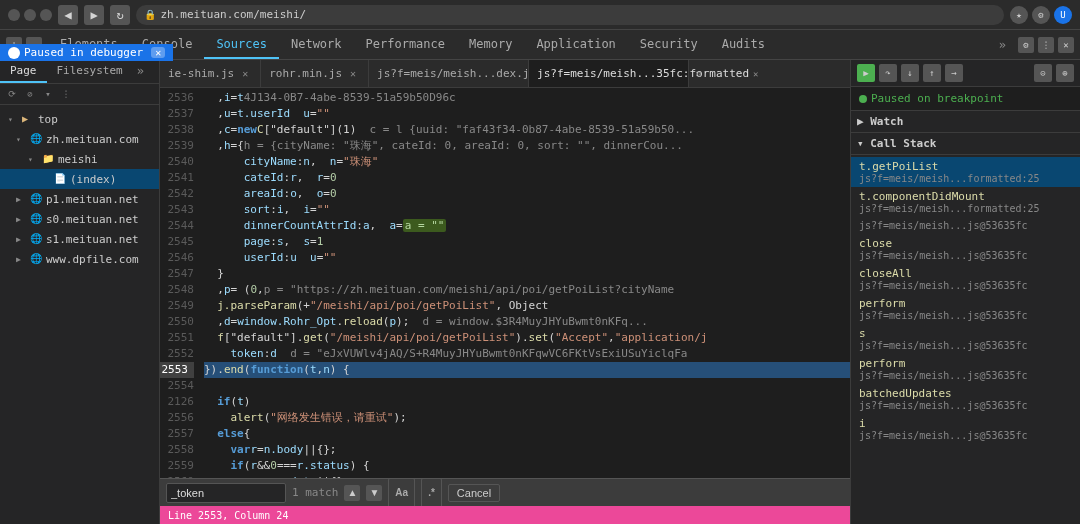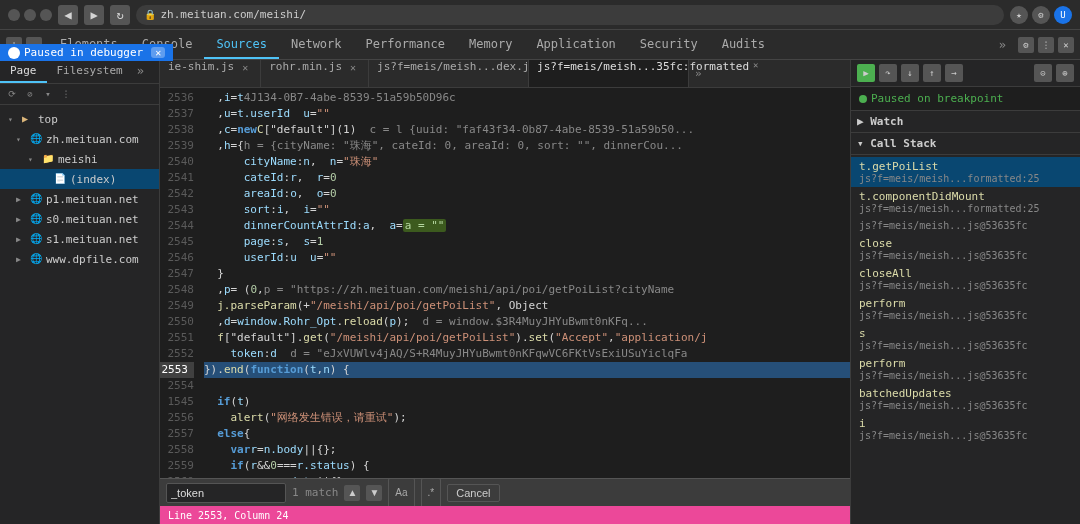--- a/index.html
+++ b/index.html
@@ -192,20 +192,21 @@
     .file-tabs-bar {
       height: 28px;
       background: #2b2b2b;
       display: flex;
       align-items: stretch;
       border-bottom: 1px solid #3c3c3c;
       overflow: hidden;
     }
     .file-tab {
       display: flex;
+      align-items: center;
       padding: 0 8px;
       font-size: 11px;
       color: #aaa;
       cursor: pointer;
       border-right: 1px solid #3c3c3c;
       gap: 4px;
       white-space: nowrap;
       max-width: 160px;
     }
     .file-tab.active {
@@ -323,21 +324,21 @@
     }
     .search-options-btn {
       padding: 0 6px;
       height: 30px;
       background: transparent;
       border: 1px solid #555;
       border-radius: 2px;
       color: #aaa;
       cursor: pointer;
       font-size: 10px;
-      display: flex; align-items: center;
+      display: flex; align-items: center; font-weight: bold;
     }
     .search-cancel-btn {
       padding: 0 8px;
       height: 18px;
       background: transparent;
       border: 1px solid #555;
       border-radius: 2px;
       color: #ccc;
       cursor: pointer;
       font-size: 11px;
@@ -595,21 +596,21 @@
             <div>2545</div>
             <div>2546</div>
             <div>2547</div>
             <div>2548</div>
             <div>2549</div>
             <div>2550</div>
             <div>2551</div>
             <div>2552</div>
             <div style="background:#404040;color:#fff;padding-right:6px;">2553</div>
             <div>2554</div>
-            <div>1545</div>
+            <div>2126</div>
             <div>2556</div>
             <div>2557</div>
             <div>2558</div>
             <div>2559</div>
             <div>2560</div>
 
           </div>
           <div class="code-lines">
             <div class="code-line">
                 <span class="op">&nbsp;&nbsp;, </span>

